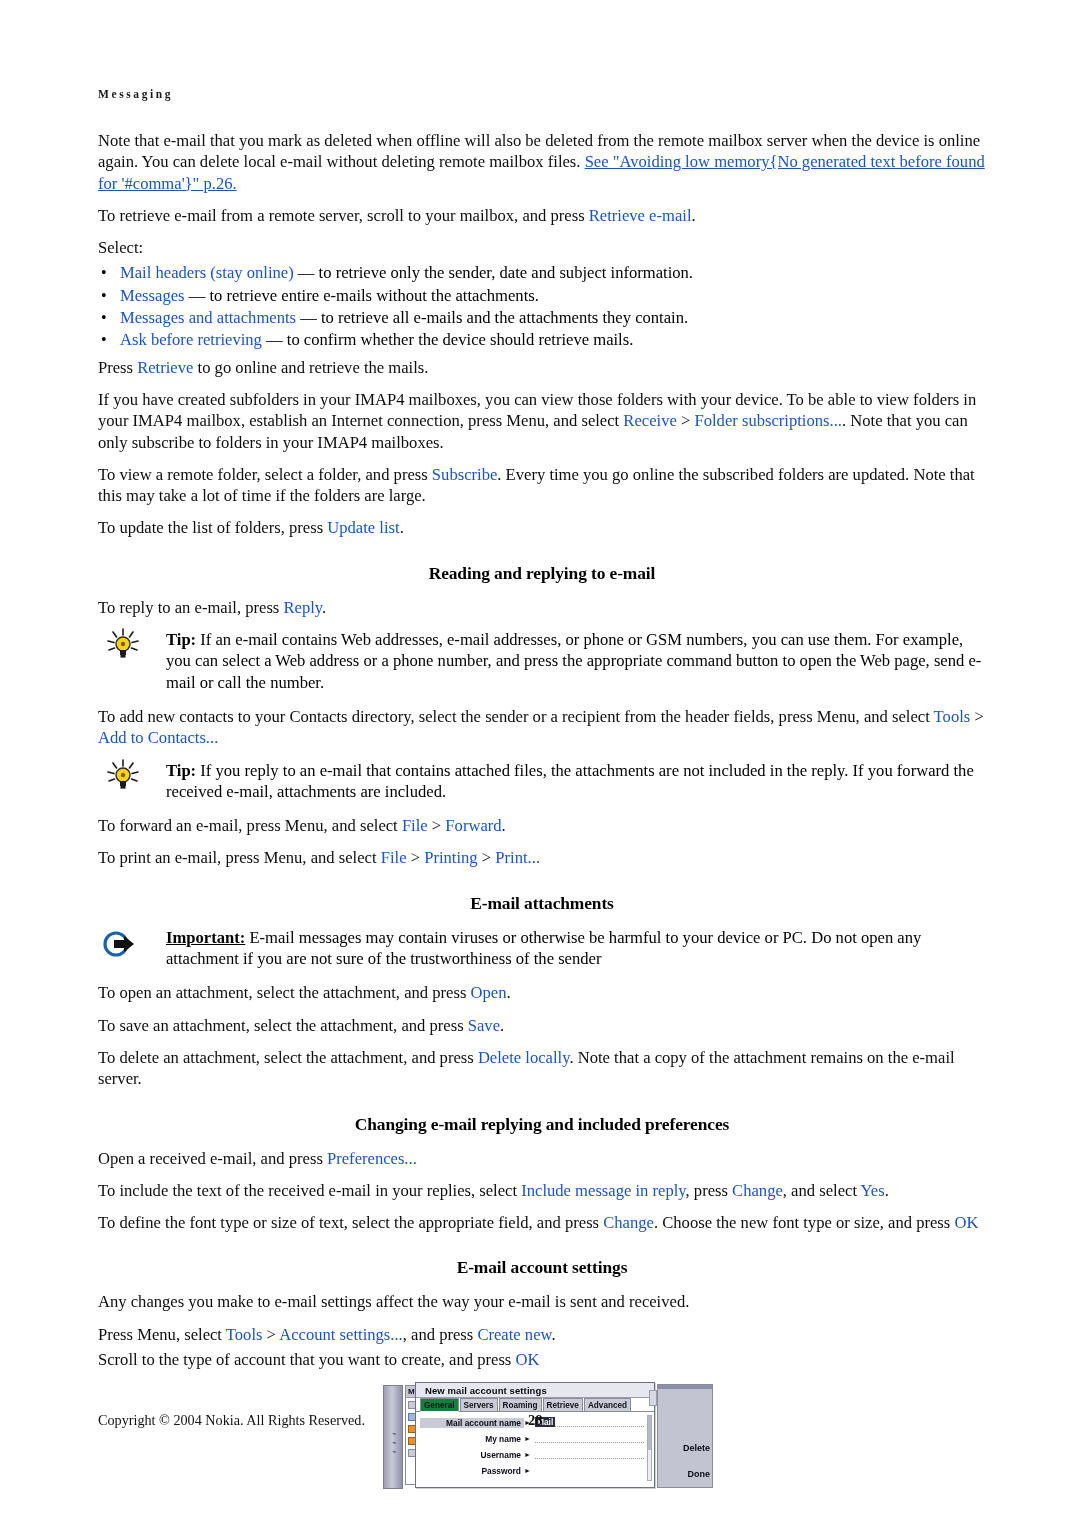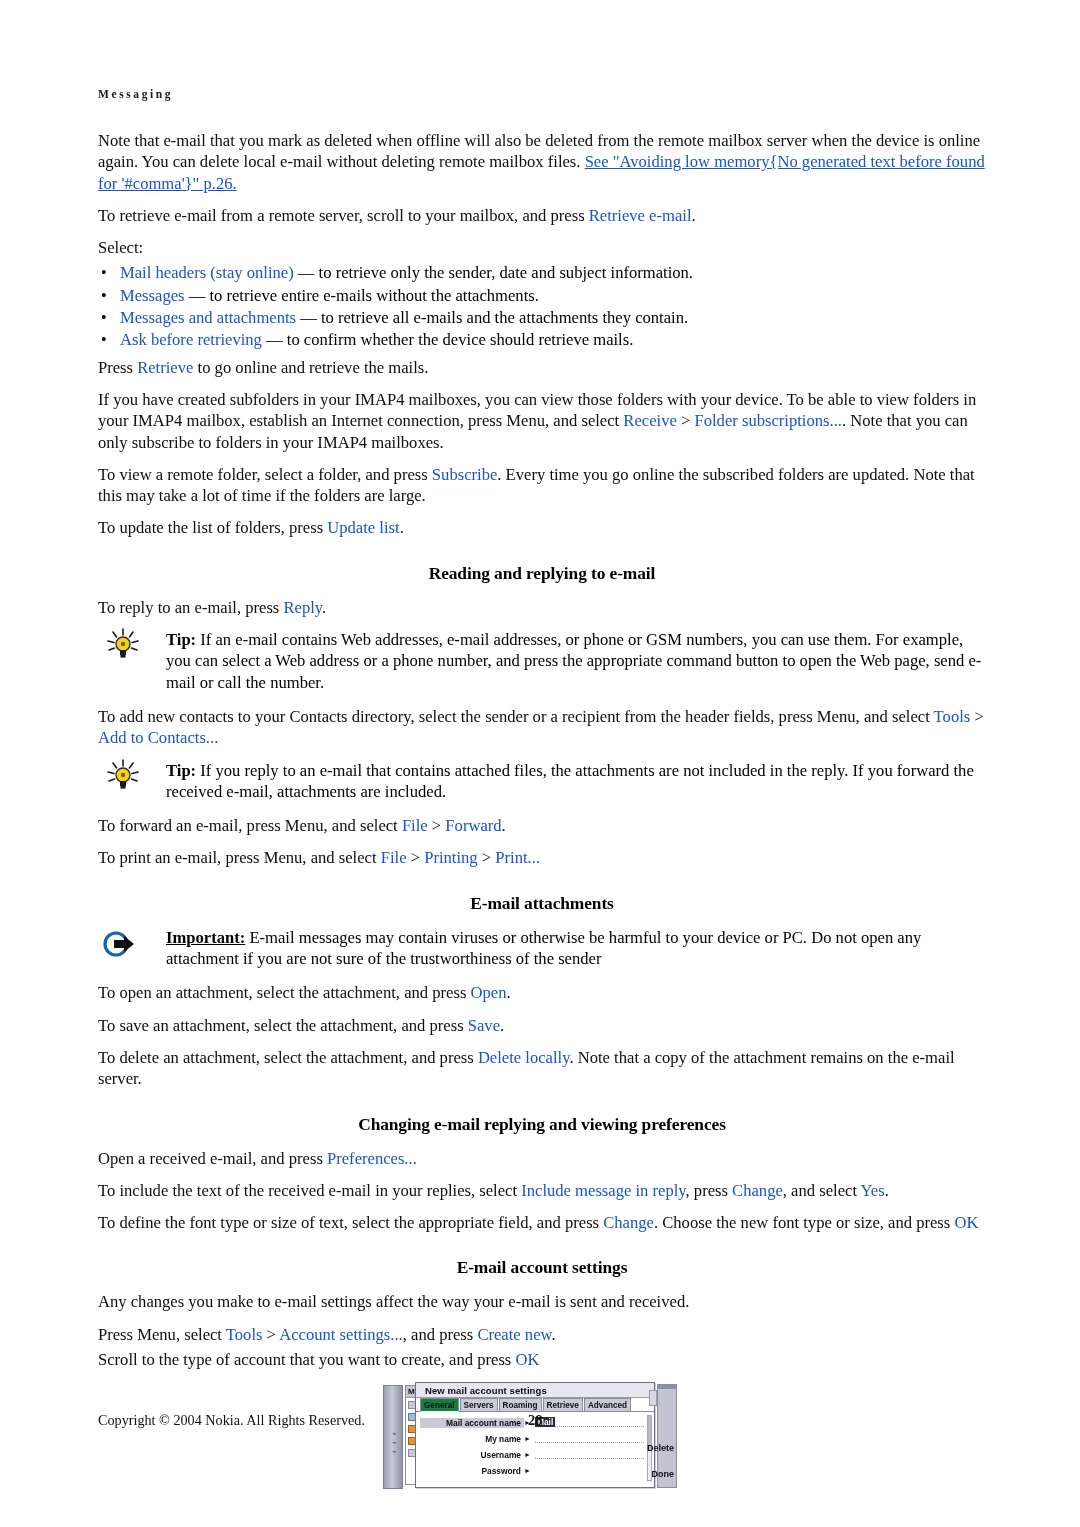--- a/index.html
+++ b/index.html
@@ -309,21 +309,21 @@
     left: 0; top: 0;
     width: 3px;
     height: 34px;
     background: #b6b8c6;
   }
   
   .dev-softkeys {
     position: absolute;
     left: 274px;
     top: 2px;
-    width: 20px;
+    width: 56px;
     height: 104px;
     background: #c3c4d2;
     border: 1px solid #8a8c9c;
     box-sizing: border-box;
   }
   .dev-softkeys .sk-top {
     height: 4px;
     background: #8d8fa6;
   }
   .sk-label {
@@ -504,21 +504,21 @@
     </p>
 
     <p class="body">
       <span>To save an attachment, select the attachment, and press </span><span class="blue">Save</span><span>.</span>
     </p>
 
     <p class="body">
       <span>To delete an attachment, select the attachment, and press </span><span class="blue">Delete locally</span><span>. Note that a copy of the attachment remains on the e-mail server.</span>
     </p>
 
-    <h2 class="section">Changing e-mail replying and viewing preferences</h2>
+    <h2 class="section">Changing e-mail replying and included preferences</h2>
 
     <p class="body">
       <span>Open a received e-mail, and press </span><span class="blue">Preferences...</span>
     </p>
 
     <p class="body">
       <span>To include the text of the received e-mail in your replies, select </span><span class="blue">Include message in reply</span><span>, press </span><span class="blue">Change</span><span>, and select </span><span class="blue">Yes</span><span>.</span>
     </p>
 
     <p class="body">

